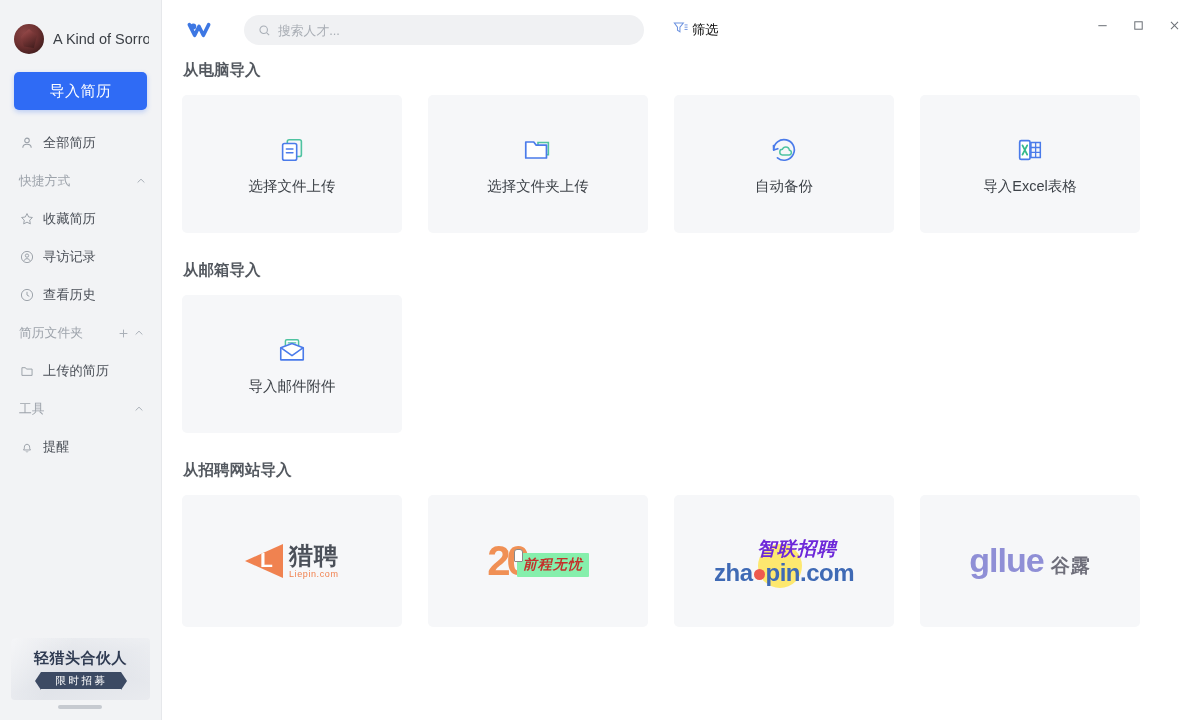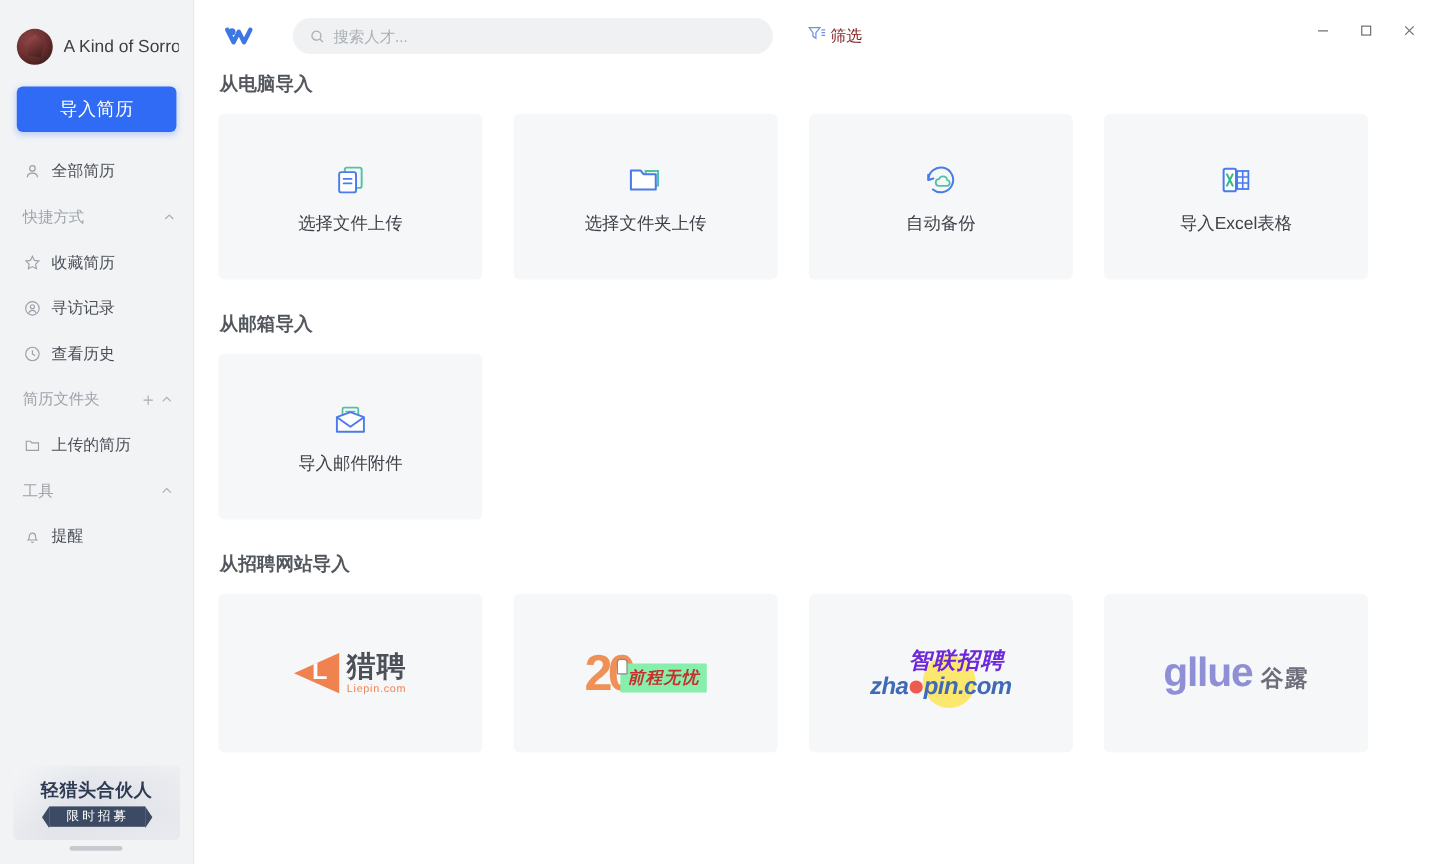--- a/index.html
+++ b/index.html
@@ -194,21 +194,21 @@
     font-size: 12.8px; color: #33373d;
     font-family: "Liberation Sans", sans-serif;
     width: 100%;
   }
   .search-input::placeholder { color: #a9aeb5; }
   .filter-btn {
     margin-left: 28px;
     display: flex;
     align-items: center;
     gap: 3px;
-    color: #7f1d1d;
+    color: #000000;
     font-size: 13.2px;
     cursor: pointer;
   }
   .win-ctrl {
     position: absolute;
     right: 8px; top: 0;
     height: 51px;
     display: flex;
     align-items: center;
     gap: 0;
@@ -304,21 +304,21 @@
   .logo-zhaopin { position: relative; display:flex; flex-direction:column; align-items:center; }
   .zp-sun {
     position:absolute; width: 44px; height: 44px; border-radius:50%;
     background:#fde86f; left: 44px; top: 8px; z-index:0;
   }
   .zp-cn {
     font-size: 19px; font-weight: bold; font-style: italic; color:#6d28d9;
     letter-spacing: 1px; z-index: 2; position: relative; margin-left: 26px;
   }
   .zp-en {
-    font-size: 20px; font-weight: bold; font-style: italic; color:#3f6ab5;
+    font-size: 24px; font-weight: bold; color:#3f6ab5;
     letter-spacing: -.5px; z-index: 2; position: relative; margin-top: -3px;
   }
   .zp-dot {
     display:inline-block; width: 11px; height: 11px; border-radius:50%;
     background:#ef5a4e; vertical-align: middle; margin: 0 1px;
   }
 
   .logo-gllue { display:flex; align-items:baseline; gap:7px; }
   .gl-en { font-size: 34px; font-weight: bold; color:#8f8fd6; letter-spacing:-1px; line-height:1; }
   .gl-cn { font-size: 19px; font-weight: bold; color:#6e6e7a; letter-spacing: 1px; }

